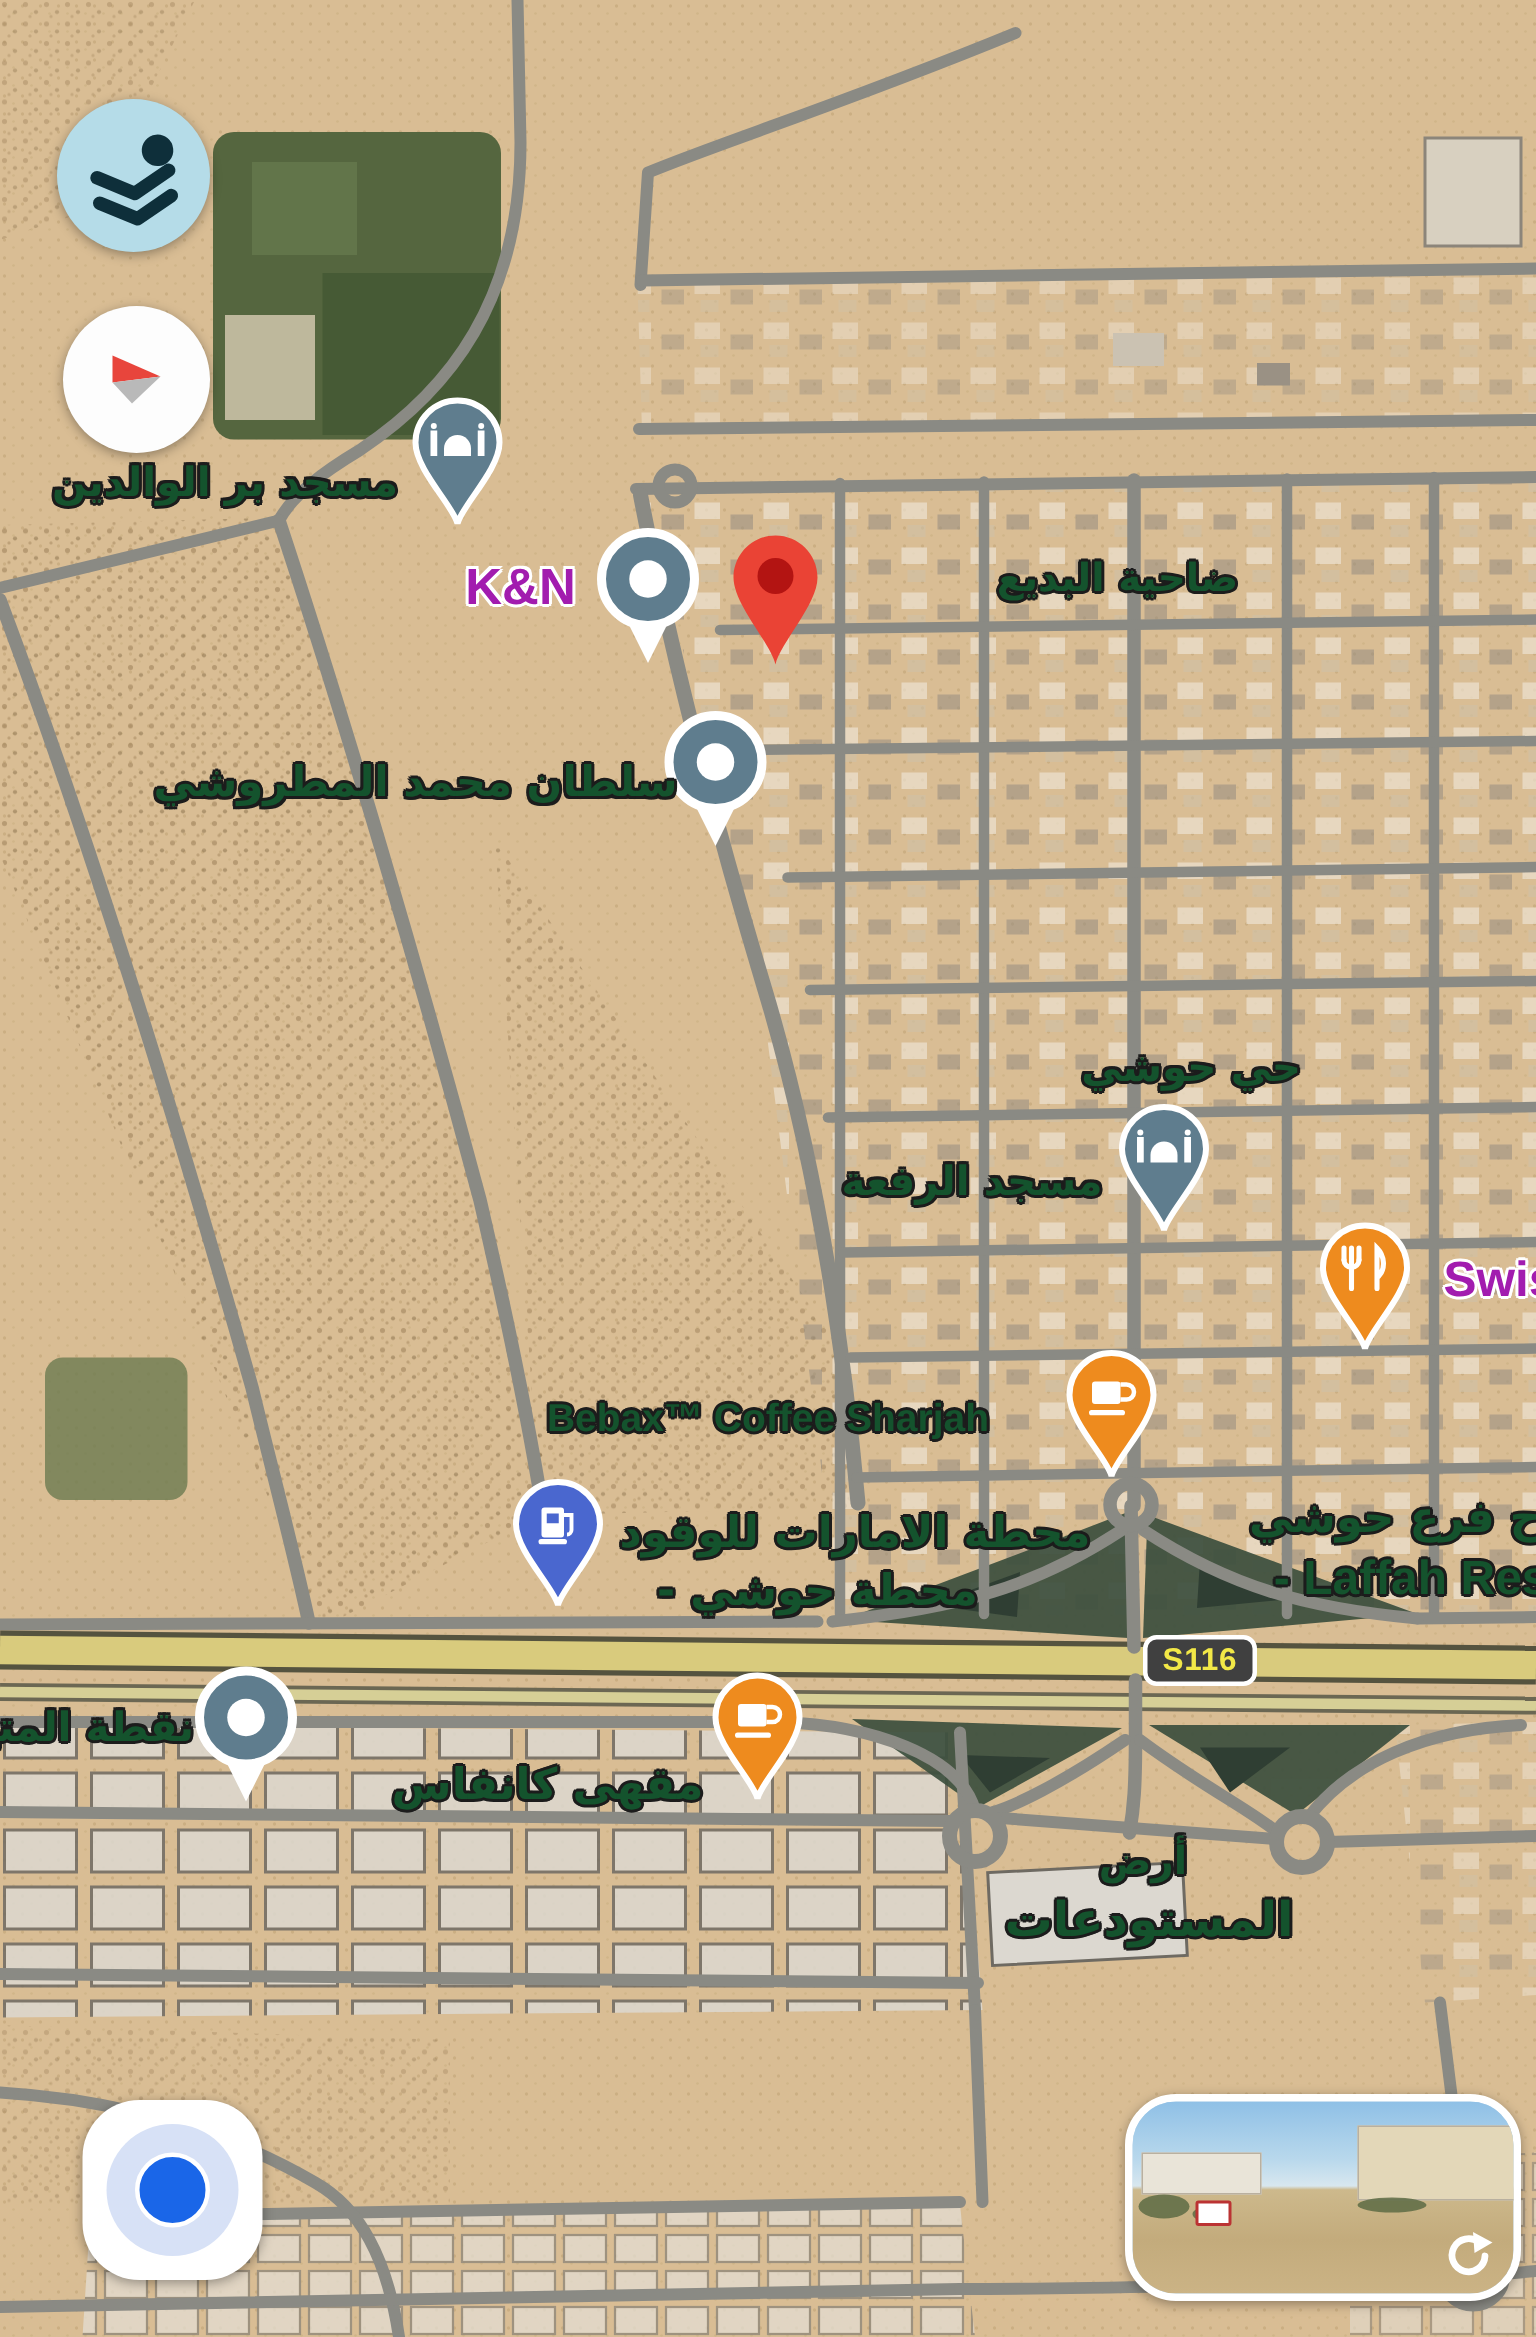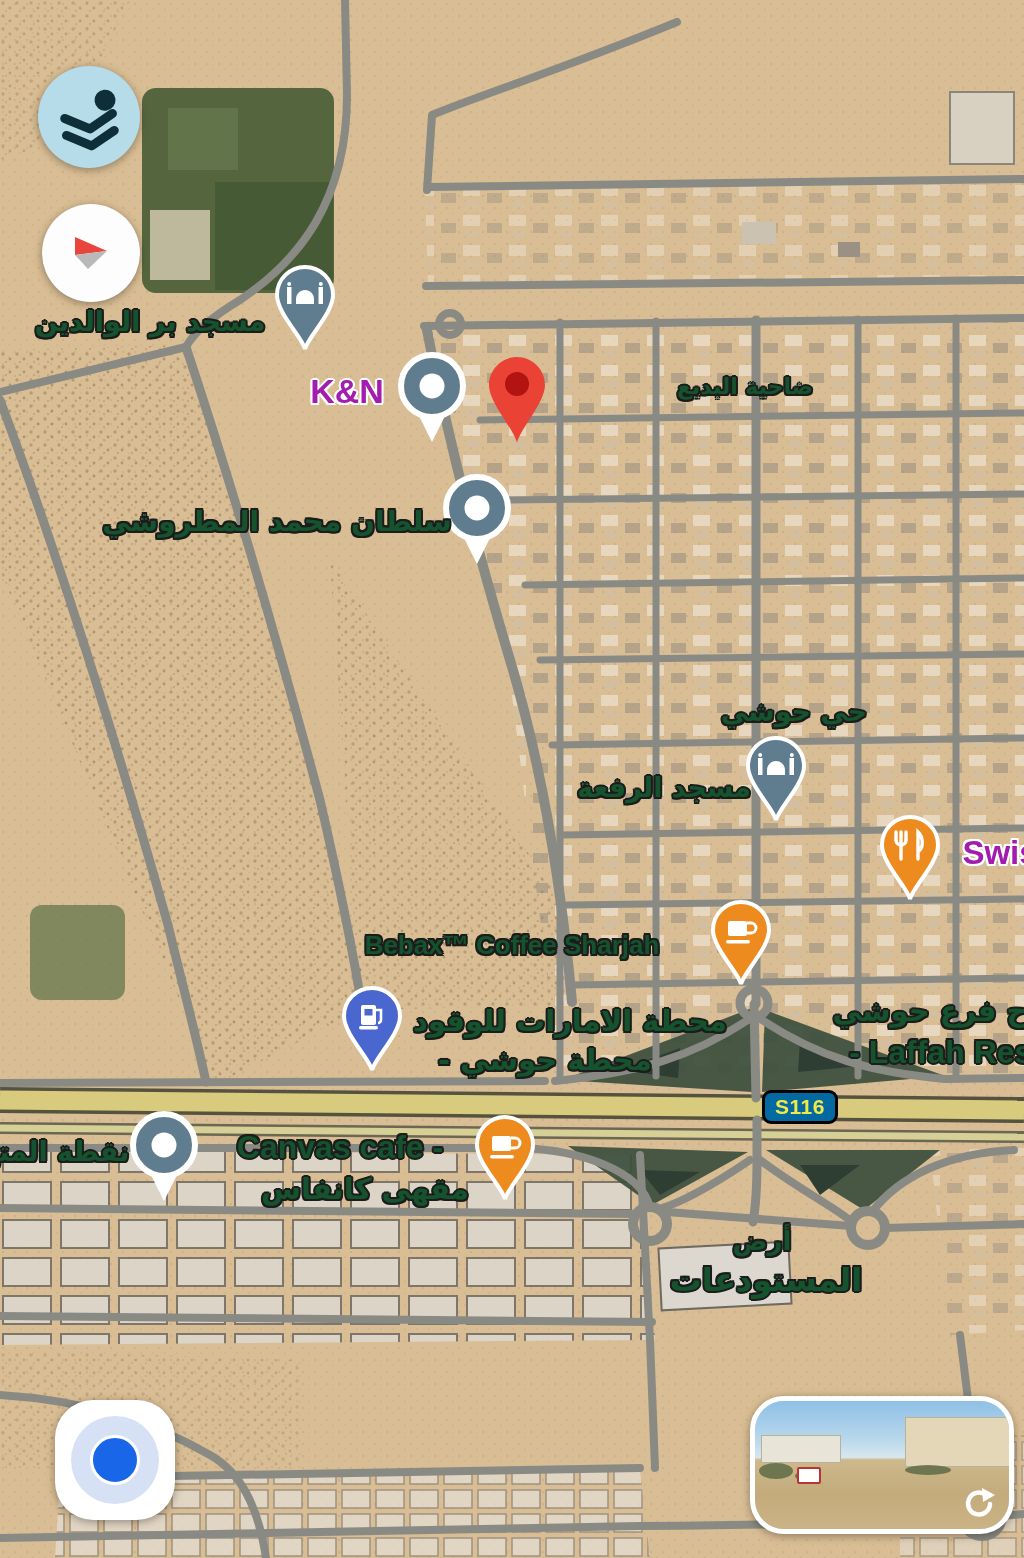--- a/index.html
+++ b/index.html
@@ -26,22 +26,22 @@
   #mylocRing{width:88px;height:88px;border-radius:50%;background:#d7e1f6;
              display:flex;align-items:center;justify-content:center;}
   #mylocDot{width:44px;height:44px;border-radius:50%;background:#1a66e8;border:3px solid #fff;}
   #svThumb{left:750px;top:1396px;width:264px;height:138px;border-radius:34px;
            border:5px solid #ffffff;overflow:hidden;background:#bcd7ea;box-sizing:border-box;}
   #svPhoto{position:absolute;inset:0;
     background:
       linear-gradient(180deg,#8fc0e6 0%,#b8d8ec 30%,#d8e7ef 44%,#cdb98c 46%,#c3ab7c 72%,#cbb385 100%);}
   .svBld{position:absolute;background:#e9e4d8;border:1px solid #b9b0a0;}
   .svShrub{position:absolute;background:#5d6b44;border-radius:50%;opacity:.85;}
-  #s116{position:absolute;left:762px;top:1090px;background:#0369a1;color:#f2e847;
-        border:3px solid #000000;border-radius:9px;padding:2px 10px;font-weight:700;
+  #s116{position:absolute;left:762px;top:1090px;background:#404040;color:#f2e847;
+        border:3px solid #ffffff;border-radius:9px;padding:2px 10px;font-weight:700;
         font-size:21px;letter-spacing:.5px;}
 </style>
 </head>
 <body>
 
 <div id="stage">
 
   <svg id="mapbg" width="1024" height="1558" viewBox="0 0 1024 1558">
     <defs>
       <pattern id="speck" width="12" height="12" patternUnits="userSpaceOnUse">
@@ -158,21 +158,21 @@
       <path stroke-width="8" d="M667,1212 L851,1226"></path>
       <path stroke-width="8" d="M885,1228 L1024,1224"></path>
       <circle cx="754" cy="1003" r="14" stroke-width="9"></circle>
       <circle cx="650" cy="1224" r="17" stroke-width="10"></circle>
       <circle cx="868" cy="1228" r="17" stroke-width="10"></circle>
       <circle cx="450" cy="324" r="11" stroke-width="8"></circle>
       <circle cx="982" cy="1516" r="20" stroke-width="10"></circle>
     </g>
   </svg>
 
-  <div class="lbl ar ol-dark" style="left:745px;top:387px;font-size:22px;">ضاحية البديع</div>
+  <div class="lbl ar ol-dark" style="left:745px;top:387px;font-size:26px;">ضاحية البديع</div>
   <div class="lbl ar ol-dark" style="left:750px;top:712px;font-size:27px;margin-left:44px;">حي حوشي</div>
   <div class="lbl ar ol-dark" style="left:762px;top:1242px;font-size:26px;">أرض</div>
   <div class="lbl ar ol-dark" style="left:766px;top:1280px;font-size:32px;">المستودعات</div>
 
   <svg class="pin" style="left:269px;top:263px;" width="72" height="88" viewBox="0 0 72 88">
     <path d="M36,86 C33,74 8,50 8,32 C8,16.5 20.5,4 36,4 C51.5,4 64,16.5 64,32 C64,50 39,74 36,86 Z" fill="#5f7d8e" stroke="#ffffff" stroke-width="4"></path>
     <g fill="#ffffff">
       <rect x="18" y="24" width="4.5" height="17"></rect>
         <rect x="49.5" y="24" width="4.5" height="17"></rect>
       <circle cx="20.2" cy="21" r="2"></circle>
@@ -204,21 +204,21 @@
   <svg class="pin" style="left:740px;top:734px;" width="72" height="88" viewBox="0 0 72 88">
     <path d="M36,86 C33,74 8,50 8,32 C8,16.5 20.5,4 36,4 C51.5,4 64,16.5 64,32 C64,50 39,74 36,86 Z" fill="#5f7d8e" stroke="#ffffff" stroke-width="4"></path>
     <g fill="#ffffff">
       <rect x="18" y="24" width="4.5" height="17"></rect>
         <rect x="49.5" y="24" width="4.5" height="17"></rect>
       <circle cx="20.2" cy="21" r="2"></circle>
         <circle cx="51.8" cy="21" r="2"></circle>
       <path d="M27,41 v-5 c0,-5 4,-9 9,-9 c5,0 9,4 9,9 v5 z"></path>
     </g>
   </svg>
-  <div class="lbl ar ol-dark" style="left:648px;top:788px;font-size:27px;margin-left:16px;">مسجد الرفعة</div>
+  <div class="lbl ar ol-dark" style="left:648px;top:788px;font-size:27px;">مسجد الرفعة</div>
 
   <svg class="pin" style="left:874px;top:813px;" width="72" height="88" viewBox="0 0 72 88">
     <path d="M36,86 C33,74 8,50 8,32 C8,16.5 20.5,4 36,4 C51.5,4 64,16.5 64,32 C64,50 39,74 36,86 Z" fill="#ee8b1e" stroke="#ffffff" stroke-width="4"></path>
     <g stroke="#ffffff" stroke-width="3.4" fill="none" stroke-linecap="round">
       <path d="M27,19 V46"></path>
         <path d="M22,19 v8"></path>
         <path d="M32,19 v8"></path>
       <path d="M22,27 a5,5 0 0 0 10,0"></path>
       <path d="M44,46 V19 c5,5 6,14 1,19"></path>
     </g>
@@ -248,21 +248,20 @@
 
   <div id="s116">S116</div>
 
   <div class="lbl ar ol-dark" style="left:55px;top:1152px;font-size:27px;">نقطة المتع</div>
   <svg class="pin" style="left:124px;top:1109px;" width="80" height="96" viewBox="0 0 80 96">
     <polygon points="40,92 24,60 56,60" fill="#ffffff"></polygon>
     <circle cx="40" cy="36" r="31" fill="#5f7d8e" stroke="#ffffff" stroke-width="6"></circle>
     <circle cx="40" cy="36" r="12.5" fill="#ffffff"></circle>
   </svg>
 
-  <div class="lbl ol-dark" style="left:340px;top:1147px;font-size:32px;">Canvas cafe -</div>
   <div class="lbl ar ol-dark" style="left:365px;top:1190px;font-size:29px;">مقهى كانفاس</div>
   <svg class="pin" style="left:469px;top:1113px;" width="72" height="88" viewBox="0 0 72 88">
     <path d="M36,86 C33,74 8,50 8,32 C8,16.5 20.5,4 36,4 C51.5,4 64,16.5 64,32 C64,50 39,74 36,86 Z" fill="#ee8b1e" stroke="#ffffff" stroke-width="4"></path>
     <rect x="23" y="23" width="19" height="15" rx="2" fill="#ffffff"></rect>
     <path d="M42,25 h4 a4.5,4.5 0 0 1 0,10 h-4" fill="none" stroke="#ffffff" stroke-width="3"></path>
     <rect x="21" y="42" width="24" height="3.5" rx="1.7" fill="#ffffff"></rect>
   </svg>
 
   <button id="layersBtn" class="ctl round">
     <svg width="74" height="74" viewBox="0 0 74 74">

